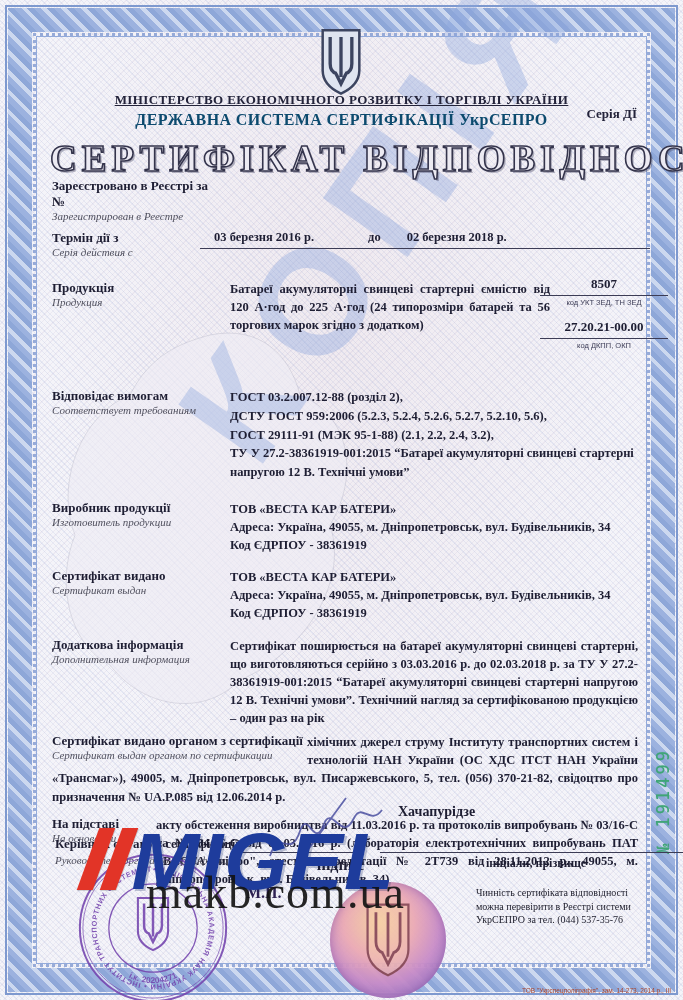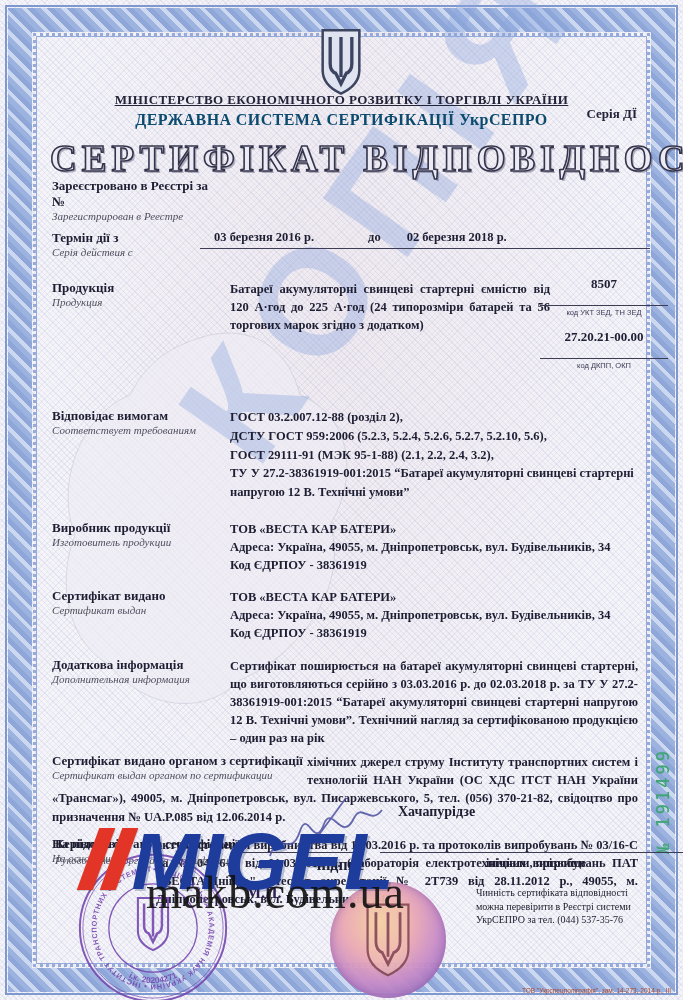--- a/index.html
+++ b/index.html
@@ -28,21 +28,21 @@
   .content{position:absolute;left:52px;top:178px;width:586px;z-index:2;color:#1e1e33;}
   .row{display:grid;grid-template-columns:168px 1fr;column-gap:10px;margin-bottom:12px;}
   .row3{display:grid;grid-template-columns:168px 300px 1fr;column-gap:10px;margin-bottom:26px;}
   .lbl{font-weight:bold;font-size:13px;color:#1e1e33;}
   .lbl-ru{font-style:italic;font-size:11px;color:#50505e;}
   .val{font-weight:bold;font-size:12.5px;line-height:1.45;text-align:justify;}
   .u-line{border-bottom:1.3px solid #3c3c55;}
   .reg-num{font-weight:bold;font-size:13.5px;text-align:center;width:300px;padding-bottom:2px;}
   .dates{display:flex;gap:26px;justify-content:flex-start;padding:0 6px 3px 14px;font-weight:bold;font-size:12.5px;width:430px;}
   .codes{width:128px;text-align:center;margin-top:-4px;}
-  .code-v{font-weight:bold;font-size:13px;border-bottom:1.2px solid #3c3c55;padding-bottom:13px;}
+  .code-v{font-weight:bold;font-size:13px;border-bottom:1.2px solid #3c3c55;padding-bottom:3px;}
   .code-c{font-size:7.5px;color:#3c3c55;margin:2px 0 12px;font-family:"Liberation Sans",sans-serif;}
   .req-line{font-weight:bold;font-size:12.5px;line-height:1.5;}
   .org-block{margin-bottom:10px;font-size:12.5px;}
   .org-block .fl{float:left;width:255px;}
   .basis{display:grid;grid-template-columns:96px 1fr;column-gap:8px;}
   .clearfix::after{content:"";display:block;clear:both;}
   
   .wm-copy{position:absolute;left:60px;top:120px;width:640px;transform:rotate(-55deg);transform-origin:50% 50%;
     font-family:"Liberation Sans",sans-serif;font-weight:bold;font-size:150px;letter-spacing:22px;
     color:rgba(140,165,220,.38);z-index:1;text-align:center;}

